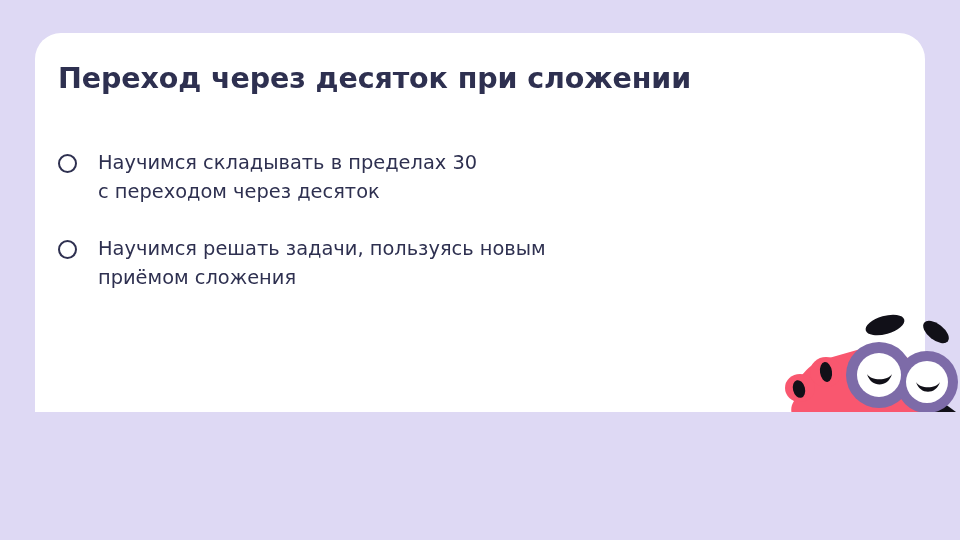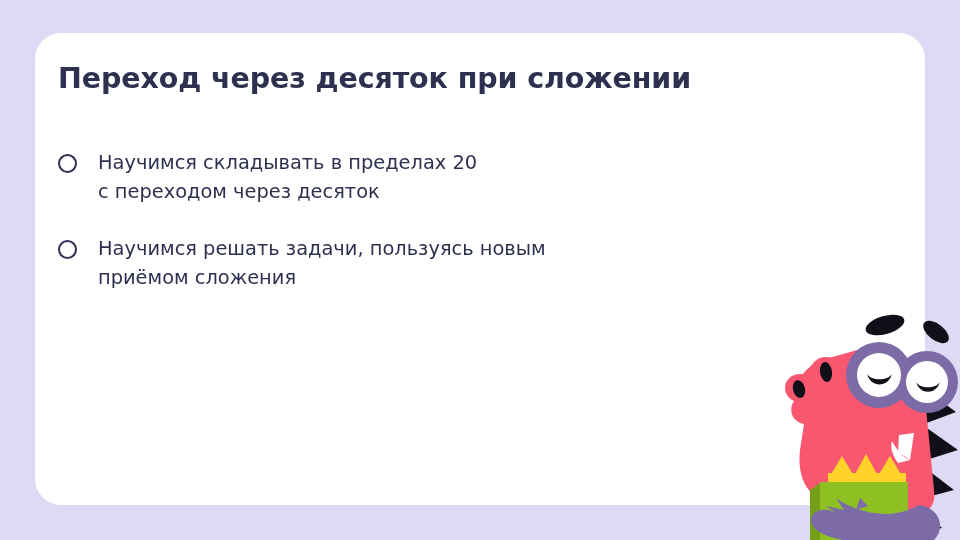--- a/index.html
+++ b/index.html
@@ -10,21 +10,21 @@
     width: 960px;
     height: 540px;
     overflow: hidden;
     background: #ded9f4;
     font-family: "DejaVu Sans", "Liberation Sans", sans-serif;
   }
 
   #slide {
     position: relative;
     width: 960px;
-    height: 540px;
+    height: 412px;
     background: #ded9f4;
     overflow: hidden;
   }
 
   
   #card {
     position: absolute;
     left: 35px;
     top: 33px;
     width: 890px;
@@ -97,21 +97,21 @@
 <div id="slide">
 
   <div id="card"></div>
 
   <div id="slide-title">Переход через десяток при сложении</div>
 
   <div id="bullet-list">
 
     <div class="bullet-item">
       <span class="bullet-marker"></span>
-      <span class="bullet-text">Научимся складывать в пределах 20
+      <span class="bullet-text">Научимся складывать в пределах 30
 с переходом через десяток</span>
     </div>
 
     <div class="bullet-item">
       <span class="bullet-marker"></span>
       <span class="bullet-text">Научимся решать задачи, пользуясь новым
 приёмом сложения</span>
     </div>
 
   </div>

